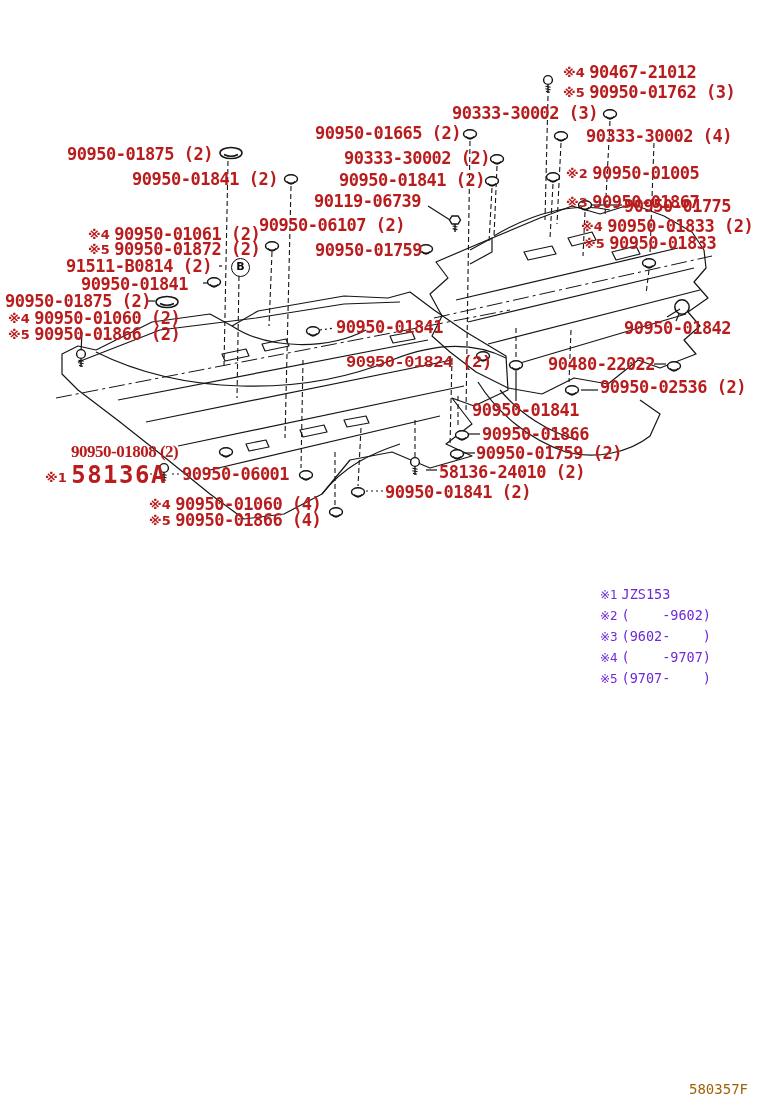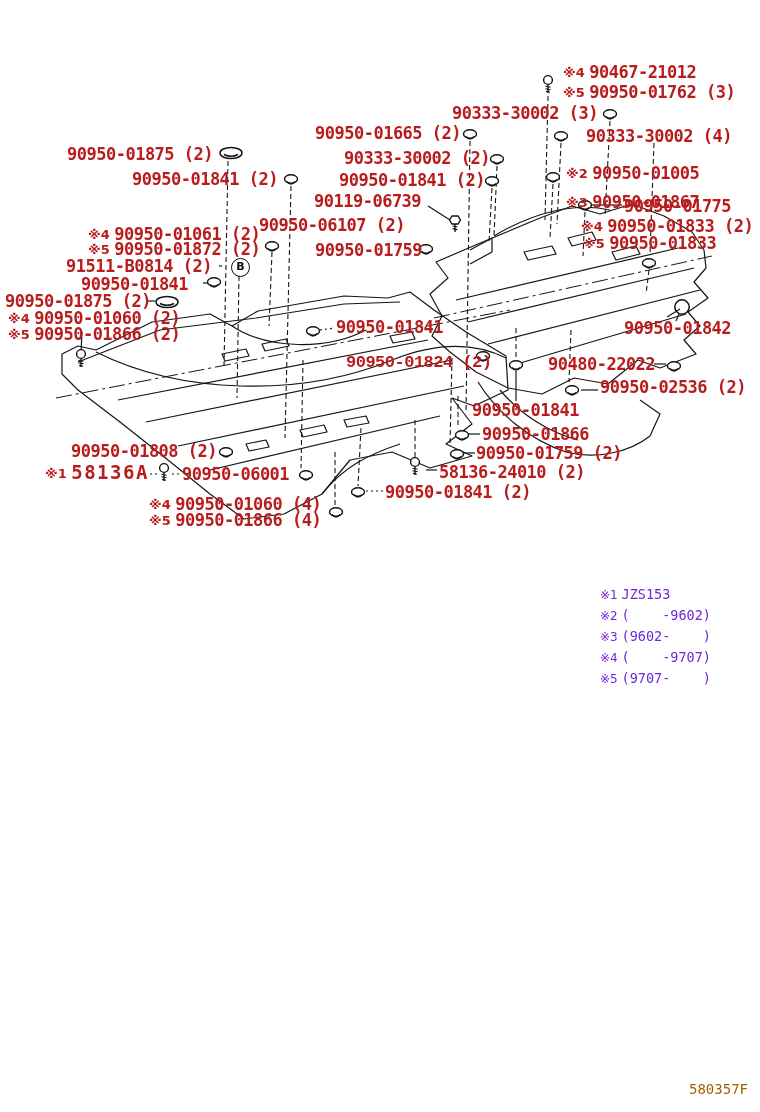--- a/index.html
+++ b/index.html
@@ -3,21 +3,21 @@
 <meta charset="utf-8">
 <style>
   html,body{margin:0;padding:0;background:#fff;}
   #page{position:relative;width:760px;height:1112px;background:#ffffff;overflow:hidden;
         font-family:"DejaVu Sans Mono","DejaVu Sans",monospace;}
   #art{position:absolute;left:0;top:0;}
   .plabel{position:absolute;font:700 17px "DejaVu Sans Mono",monospace;color:#b91c1c;
           white-space:pre;line-height:1;letter-spacing:-0.5px;}
   .plabel .marker{font-size:13px;font-weight:700;letter-spacing:0;
                   font-family:"DejaVu Sans",sans-serif;vertical-align:1px;}
-  .plabel.emph .ptext{font-size:19px;letter-spacing:1.5px;}
+  .plabel.emph .ptext{font-size:24px;letter-spacing:1.5px;}
   .refcircle{position:absolute;width:17px;height:17px;border:1.6px solid #0a0a0a;border-radius:50%;
              font:700 11px "DejaVu Sans",sans-serif;color:#0a0a0a;text-align:center;line-height:16px;
              background:#fff;}
   #legend{position:absolute;left:600px;top:584px;}
   .legend-row{font:400 13.5px "DejaVu Sans Mono",monospace;color:#6d28d9;white-space:pre;
               height:21px;line-height:21px;}
   .legend-row .lm{font-family:"DejaVu Sans",sans-serif;font-size:12px;}
   #doc-number{position:absolute;left:689px;top:1081px;font:400 14px "DejaVu Sans Mono",monospace;color:#a16207;}
 </style>
 </head>
@@ -191,21 +191,21 @@
       <div class="plabel" style="left: 336px; top: 319px;"><span class="ptext">90950-01841</span></div>
       <div class="plabel" style="left: 346px; top: 354px; font-family: Liberation Mono, monospace;"><span class="ptext">90950-01824 (2)</span></div>
       <div class="plabel" style="left: 624px; top: 320px;"><span class="ptext">90950-01842</span></div>
       <div class="plabel" style="left: 548px; top: 356px;"><span class="ptext">90480-22022</span></div>
       <div class="plabel" style="left: 600px; top: 379px;"><span class="ptext">90950-02536 (2)</span></div>
       <div class="plabel" style="left: 472px; top: 402px;"><span class="ptext">90950-01841</span></div>
       <div class="plabel" style="left: 482px; top: 426px;"><span class="ptext">90950-01866</span></div>
       <div class="plabel" style="left: 476px; top: 445px;"><span class="ptext">90950-01759 (2)</span></div>
       <div class="plabel" style="left: 439px; top: 464px;"><span class="ptext">58136-24010 (2)</span></div>
       <div class="plabel" style="left: 385px; top: 484px;"><span class="ptext">90950-01841 (2)</span></div>
-      <div class="plabel" style="left: 71px; top: 443px;"><span class="ptext">90950-01808 (2)</span></div>
+      <div class="plabel" style="left: 71px; top: 443px; font-family: Liberation Serif, serif;"><span class="ptext">90950-01808 (2)</span></div>
       <div class="plabel emph" style="left: 45px; top: 463px;"><span class="marker">※1 </span><span class="ptext">58136A</span></div>
       <div class="plabel" style="left: 182px; top: 466px;"><span class="ptext">90950-06001</span></div>
       <div class="plabel" style="left: 149px; top: 496px;"><span class="marker">※4 </span><span class="ptext">90950-01060 (4)</span></div>
       <div class="plabel" style="left: 149px; top: 512px;"><span class="marker">※5 </span><span class="ptext">90950-01866 (4)</span></div>
     </div>
 
   <div id="legend">
       <div class="legend-row"><span class="lm">※1 </span><span>JZS153</span></div>
       <div class="legend-row"><span class="lm">※2 </span><span>(    -9602)</span></div>
       <div class="legend-row"><span class="lm">※3 </span><span>(9602-    )</span></div>

